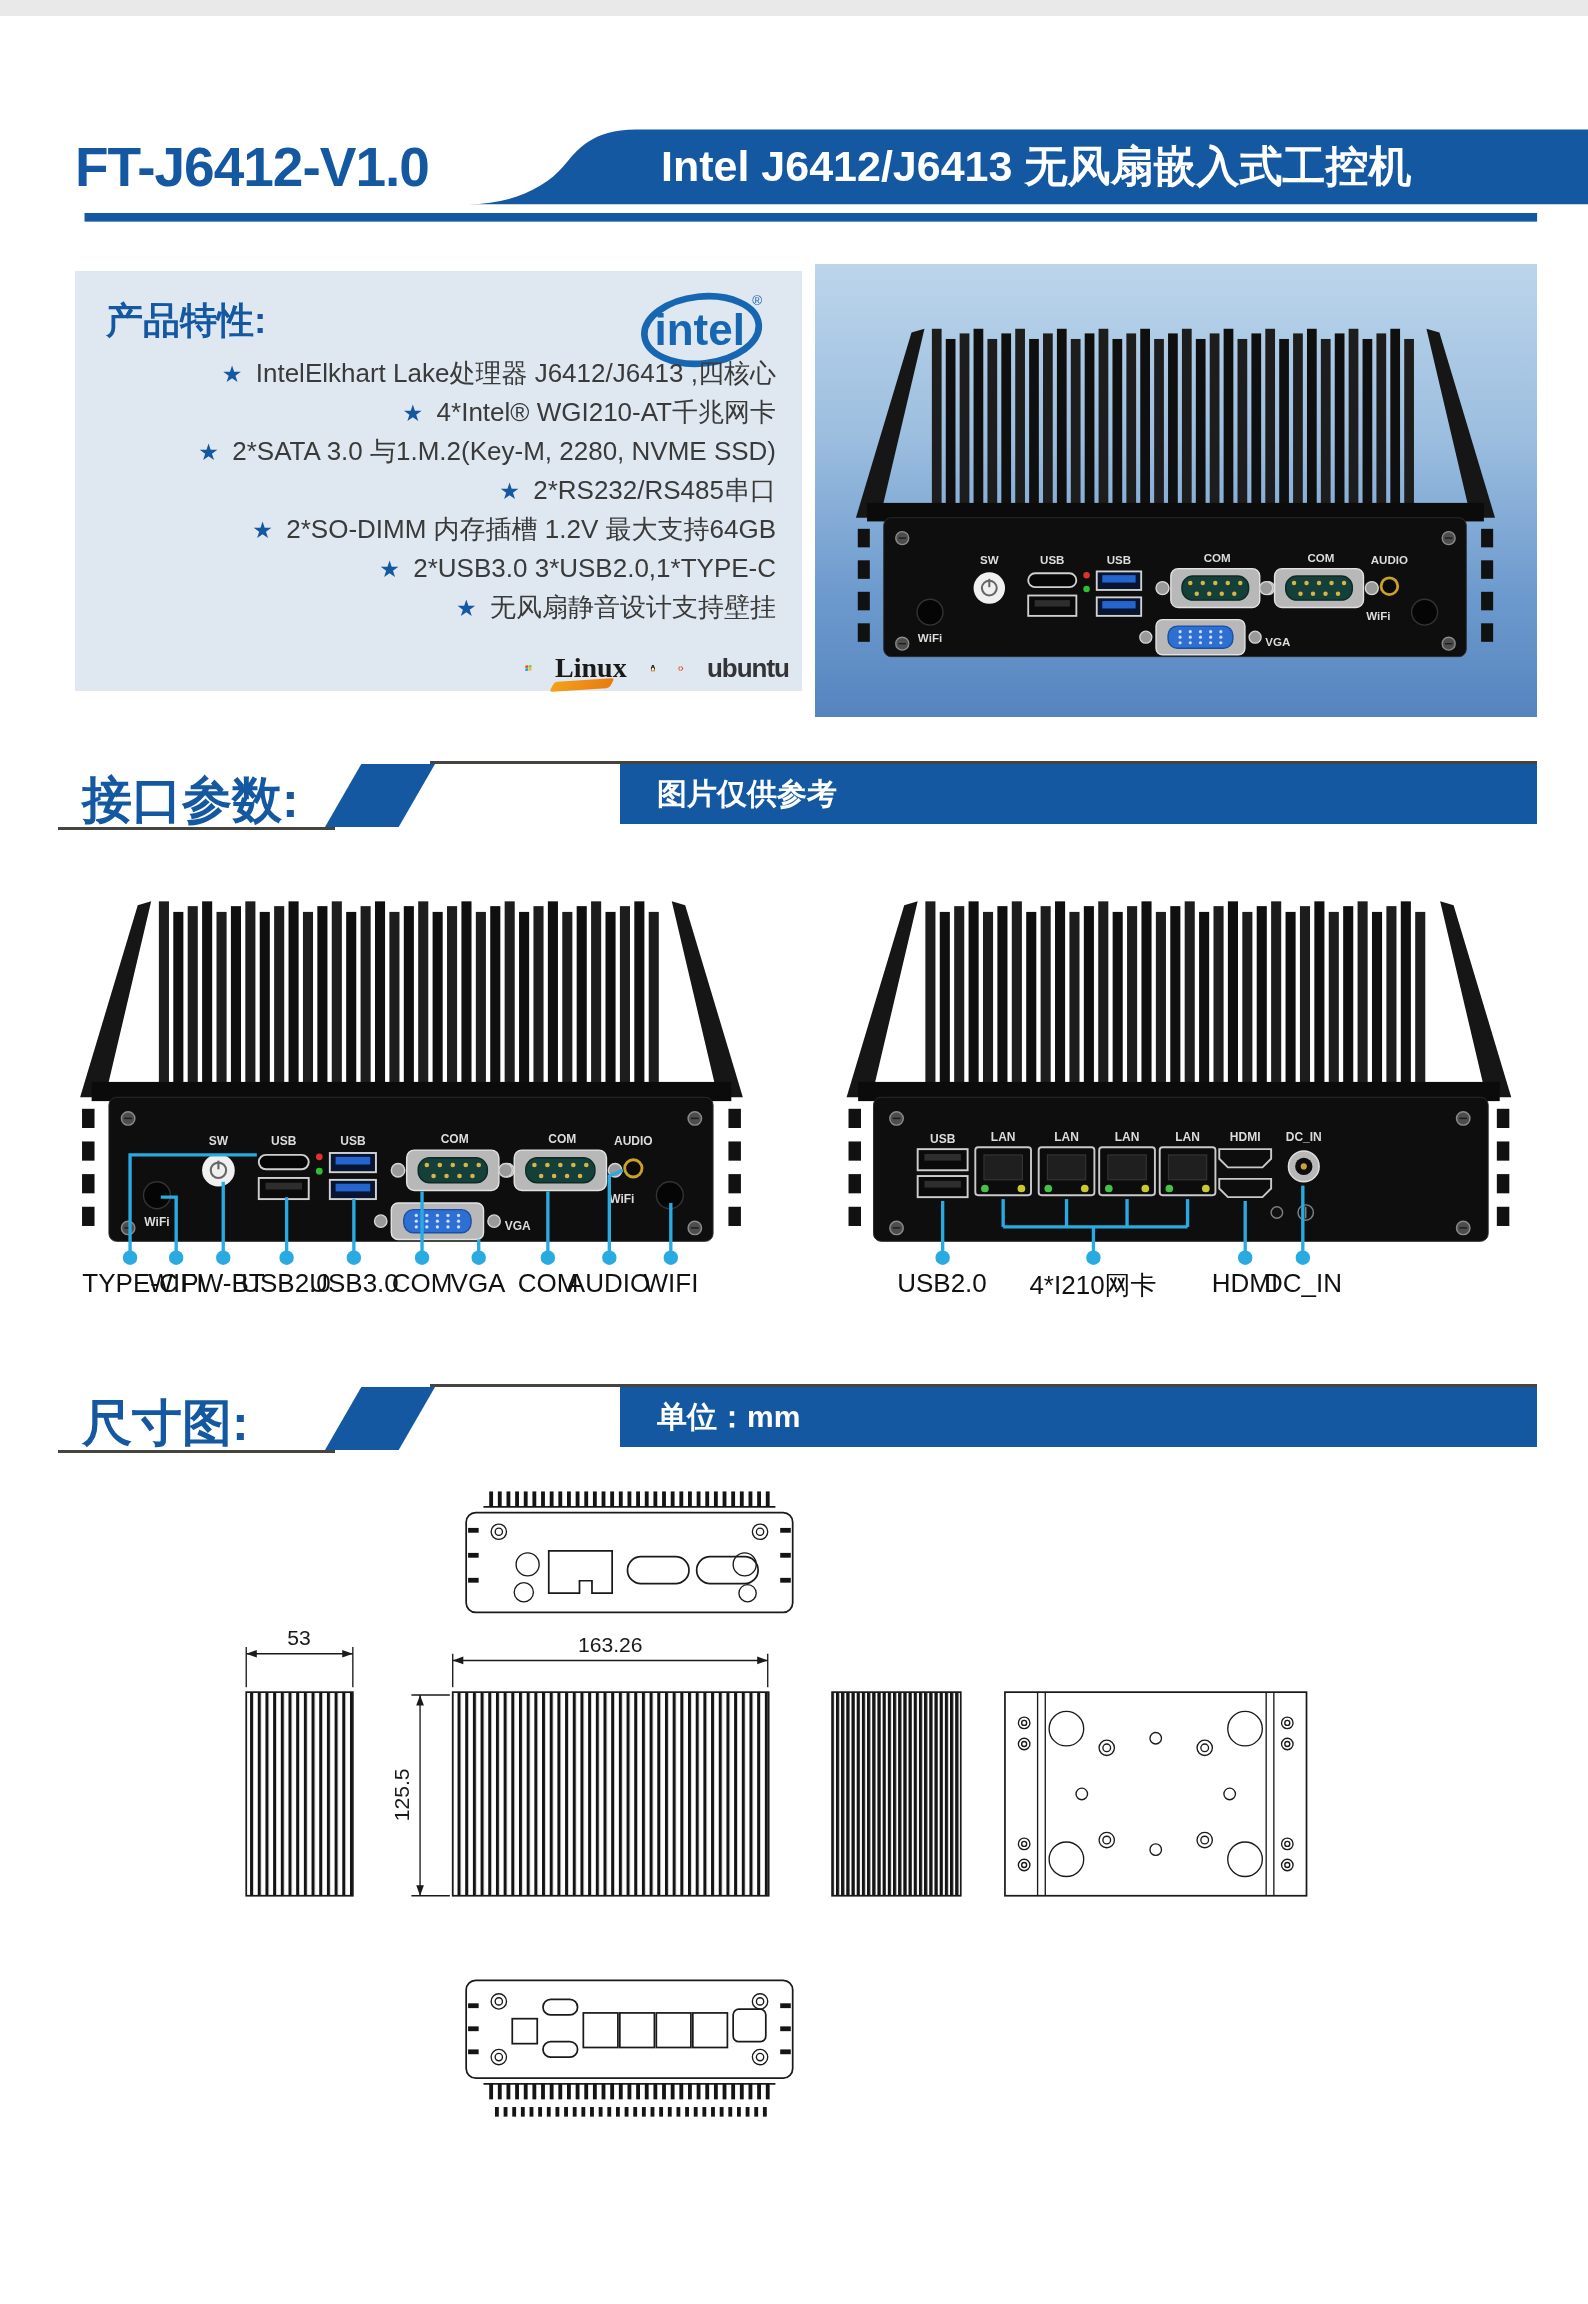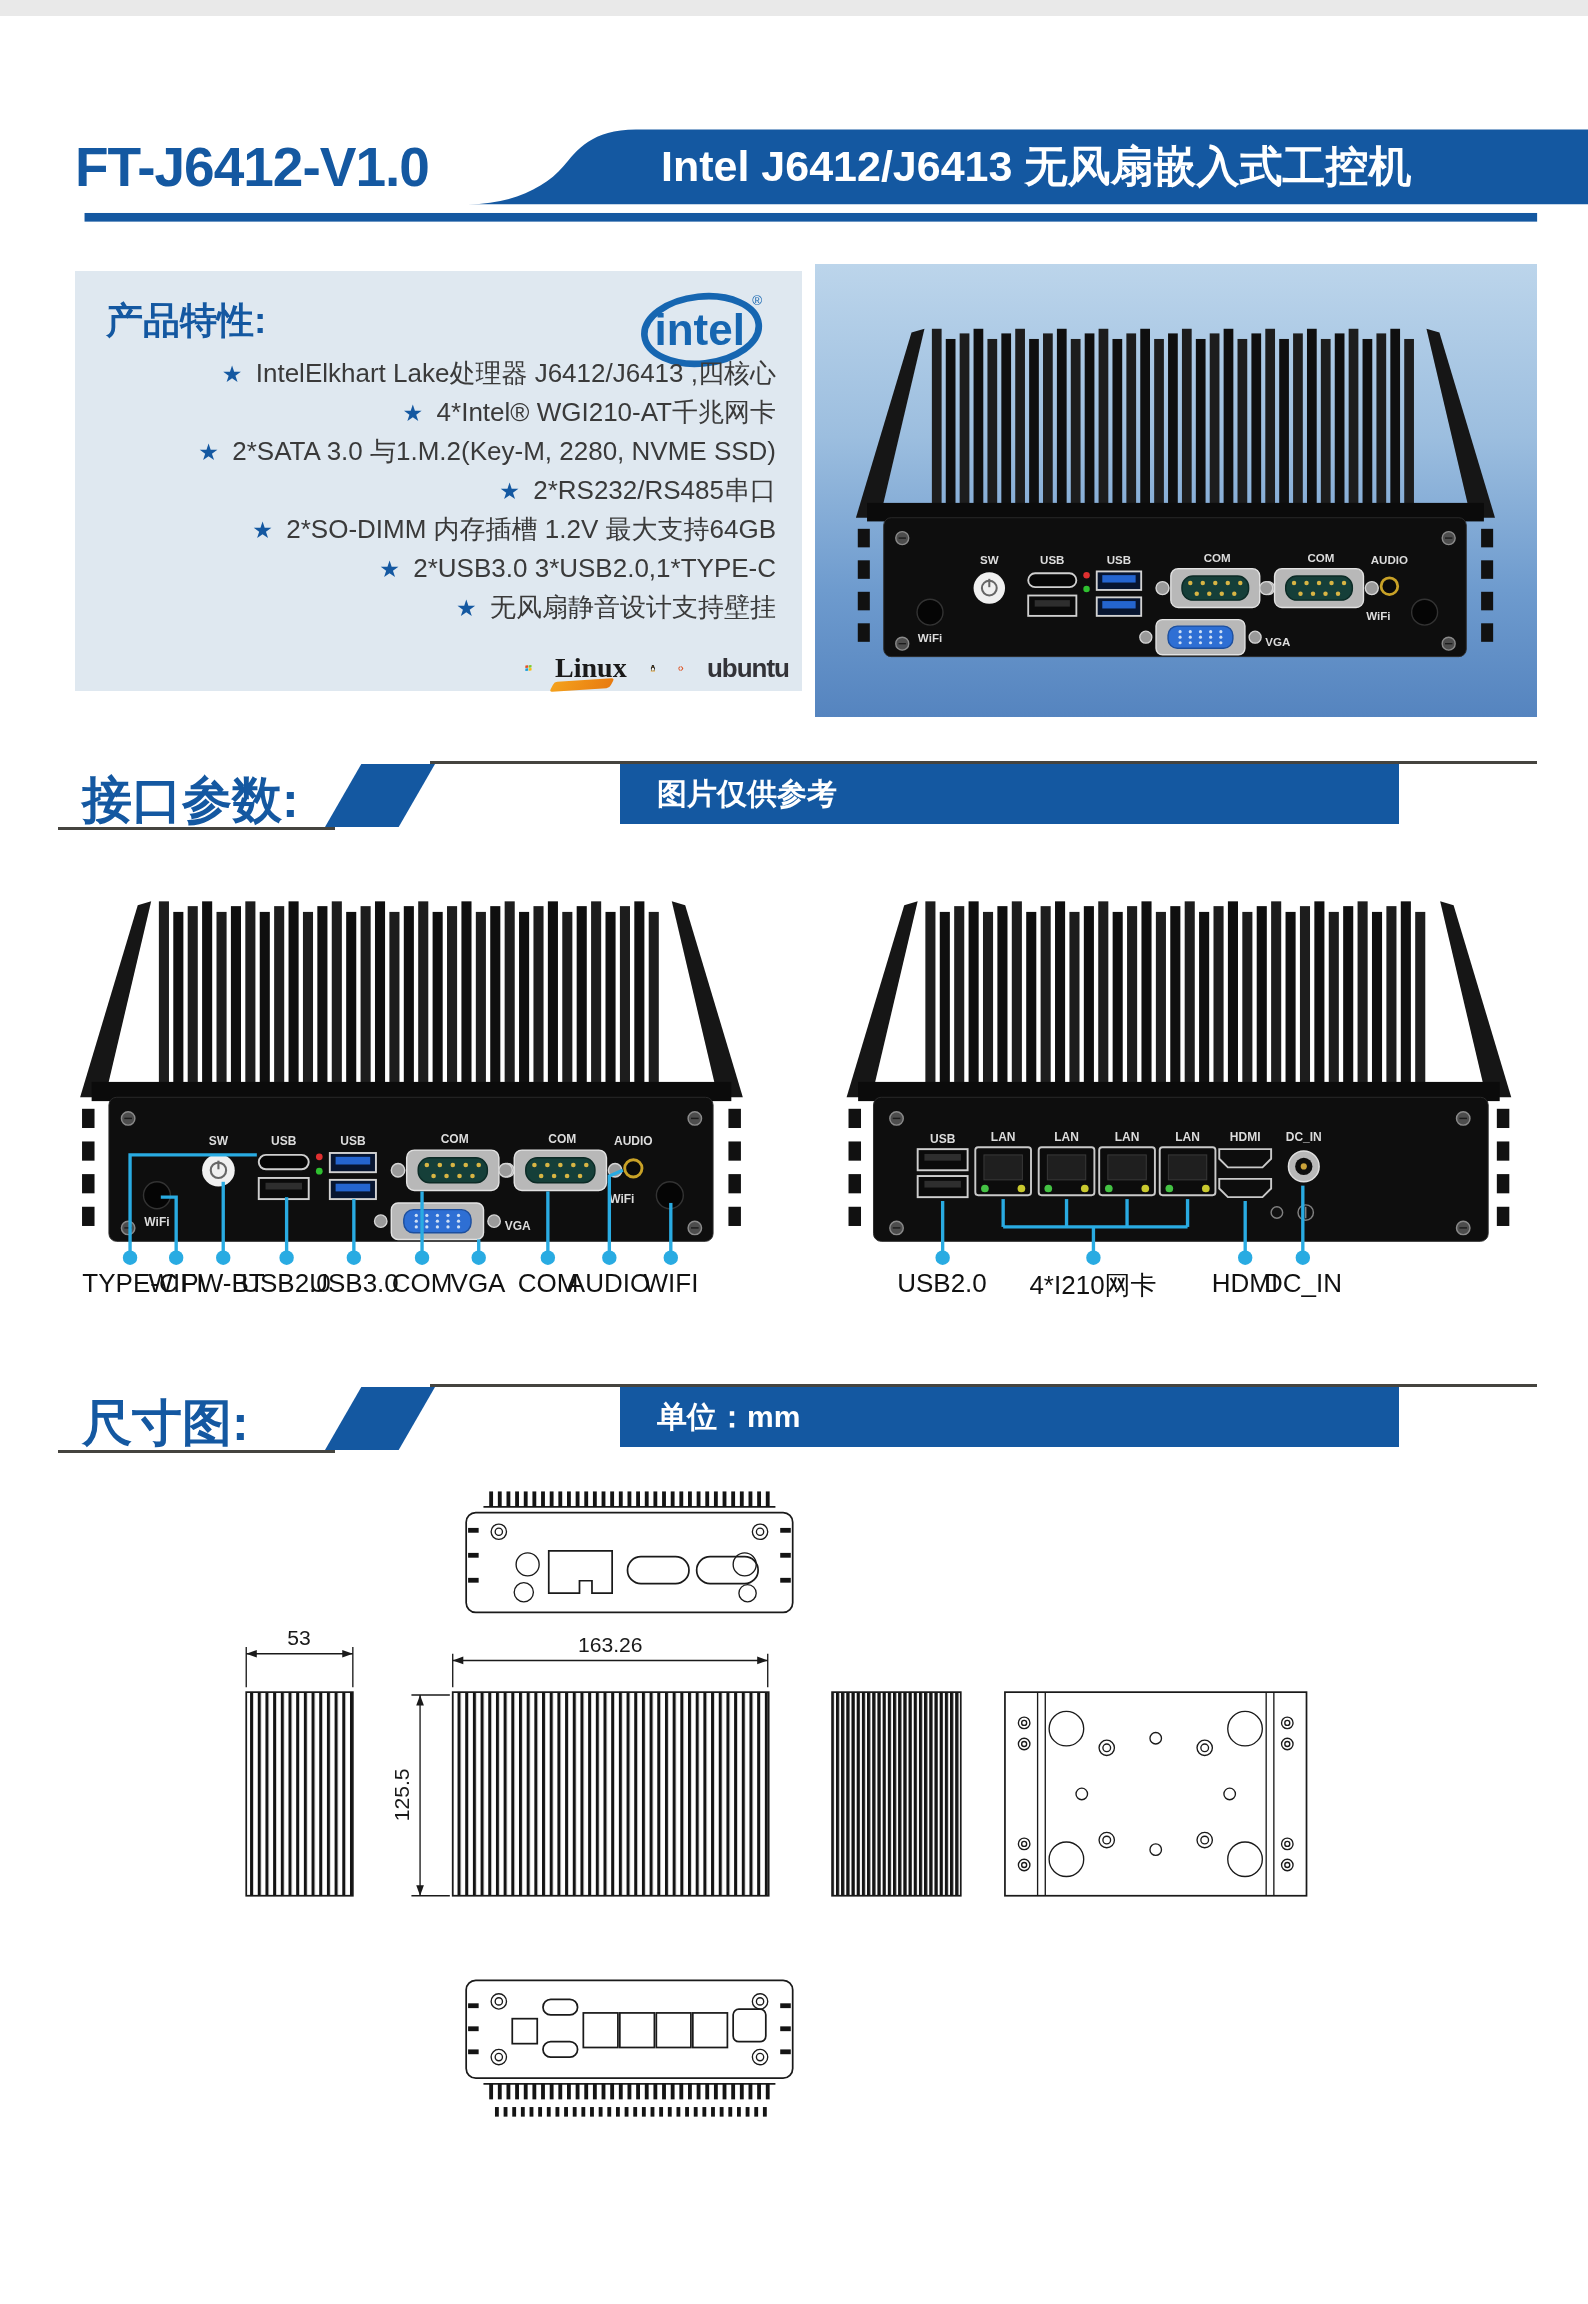--- a/index.html
+++ b/index.html
@@ -27,21 +27,21 @@
   #hero{left:815px;top:248px;width:722px;height:453px;
         background:linear-gradient(180deg,#bcd5eb 0%,#9cbedf 38%,#6e9bce 72%,#5584bf 100%);}
   #hero-svg{left:15.4px;top:25px;width:690px;height:400px;}
   
   .section-head{left:0;width:1589px;height:71px;}
   .sh-title{position:absolute;left:82px;top:5.8px;font-size:50px;font-weight:700;color:#1458A1;}
   .sh-underline{position:absolute;left:58px;top:66px;width:277px;height:2.9px;background:#45443f;}
   .sh-topline{position:absolute;left:430px;top:0;width:1107px;height:2.9px;background:#45443f;}
   .sh-para{position:absolute;left:325px;top:2.9px;width:110px;height:63px;background:#1458A1;
            clip-path:polygon(33% 0,100% 0,67% 100%,0 100%);}
-  .sh-banner{position:absolute;left:620px;top:2.9px;width:779px;height:60px;background:#1458A1;}
+  .sh-banner{position:absolute;left:620px;top:2.9px;width:917px;height:60px;background:#1458A1;}
   .sh-banner span{display:block;margin-left:37px;line-height:60px;font-size:30px;font-weight:700;color:#ffffff;}
   #sh-interface{top:745px;}
   #sh-dimension{top:1368px;}
   
   #fig-front{left:53px;top:845px;width:716px;height:413px;}
   #fig-rear{left:812px;top:845px;width:730px;height:413px;}
   .callout-label{position:absolute;top:1252px;transform:translateX(-50%);
                  font-size:26px;font-weight:400;color:#111111;white-space:nowrap;}
   
   #dims{left:58px;top:1431px;width:1479px;height:740px;}

